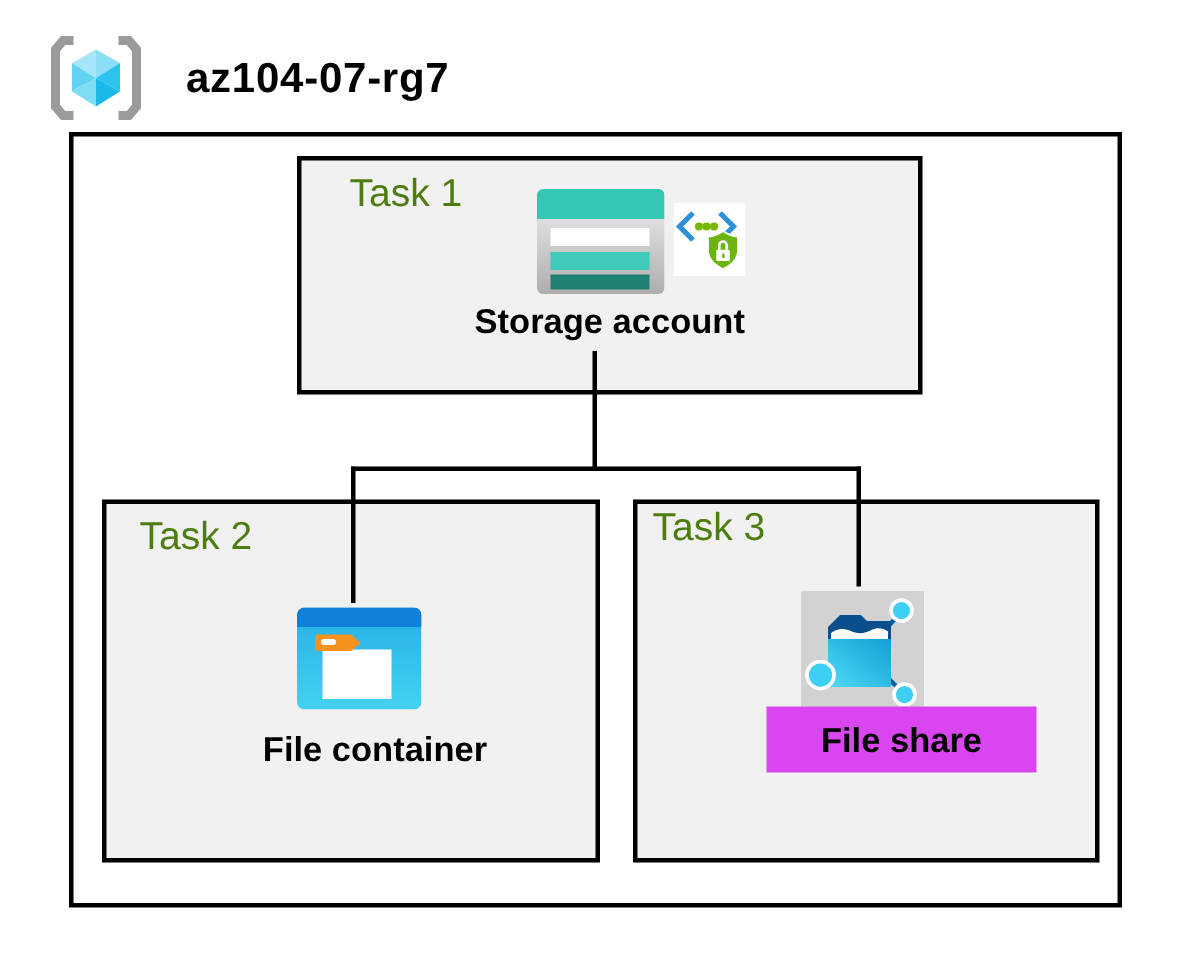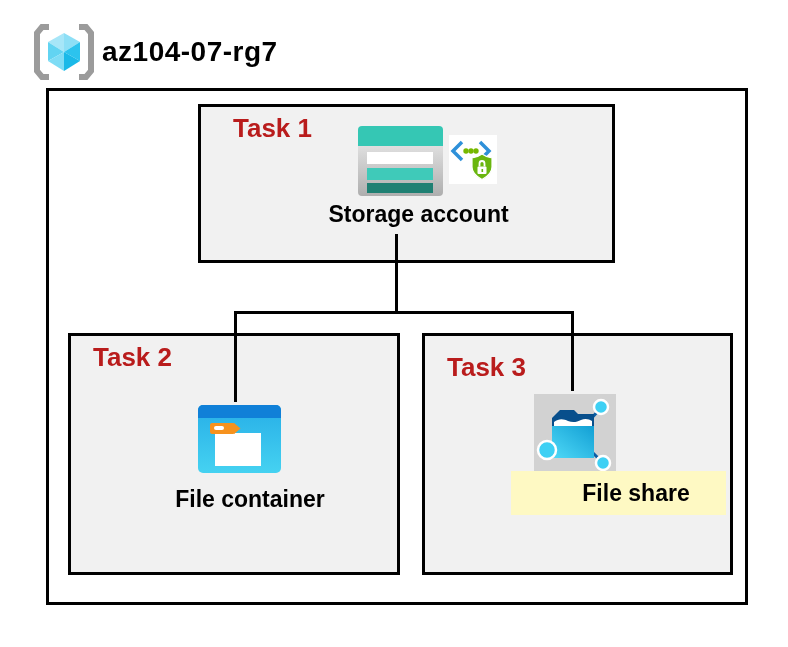--- a/index.html
+++ b/index.html
@@ -2,45 +2,45 @@
 <html><head>
 <meta charset="utf-8">
 <style>
   html,body{margin:0;padding:0;background:#fff;}
   .canvas{
     position:relative;width:788px;height:647px;background:#ffffff;
     font-family:"Liberation Sans","DejaVu Sans",sans-serif;
     overflow:hidden;
   }
   
-  .rg-header{position:absolute;left:33px;top:22px;height:60px;display:flex;align-items:center;gap:7px;}
+  .rg-header{position:absolute;left:33px;top:22px;height:60px;display:flex;align-items:center;gap:29px;}
   .rg-title{font-size:28px;font-weight:700;color:#000;letter-spacing:0.5px;}
   
   .outer-box{position:absolute;left:46px;top:88px;width:702px;height:517px;
     border:3px solid #000;box-sizing:border-box;background:#ffffff;}
   .task-box{position:absolute;border:3px solid #000;box-sizing:border-box;background:#f1f1f1;z-index:2;}
   .task1{left:198px;top:104px;width:417px;height:159px;}
   .task2{left:68px;top:333px;width:332px;height:242px;}
   .task3{left:422px;top:333px;width:311px;height:242px;}
-  .task-label{position:absolute;font-size:26px;font-weight:700;color:#b91c1c;white-space:nowrap;}
+  .task-label{position:absolute;font-size:26px;font-weight:400;color:#4d7c0f;white-space:nowrap;}
   .task1 .task-label{left:32px;top:6px;}
   .task2 .task-label{left:22px;top:6px;}
-  .task3 .task-label{left:10px;top:16px;margin-left:12px;}
+  .task3 .task-label{left:10px;top:0;}
   .resource-label{position:absolute;font-size:23px;font-weight:700;color:#000;text-align:center;white-space:nowrap;}
-  .task1 .resource-label{left:12px;width:100%;top:94px;}
+  .task1 .resource-label{left:0;width:100%;top:94px;}
   .task2 .resource-label{left:16px;width:100%;top:150px;}
   
   .storage-icon{position:absolute;left:157px;top:19px;}
   .secure-icon{position:absolute;left:248px;top:28px;}
   .blob-icon{position:absolute;left:127px;top:69px;z-index:5;}
   .fileshare-backdrop{position:absolute;left:109px;top:58px;width:82px;height:77px;
     background:#d2d2d2;z-index:5;}
   .fileshare-backdrop svg{position:absolute;left:0;top:0;}
   .fileshare-labelbar{position:absolute;left:86px;top:135px;width:180px;height:44px;
-    background:#fef9c3;display:flex;align-items:center;justify-content:center;z-index:5;padding-left:35px;}
+    background:#d946ef;display:flex;align-items:center;justify-content:center;z-index:5;}
   .fileshare-labelbar .resource-label{position:static;}
   
   .line{position:absolute;background:#000;z-index:4;}
   .line-v1{left:395px;top:234px;width:3px;height:80px;}
   .line-h {left:234px;top:311px;width:340px;height:3px;}
   .line-v2{left:234px;top:311px;width:3px;height:91px;}
   .line-v3{left:571px;top:311px;width:3px;height:80px;}
 </style>
 </head>
 <body>

